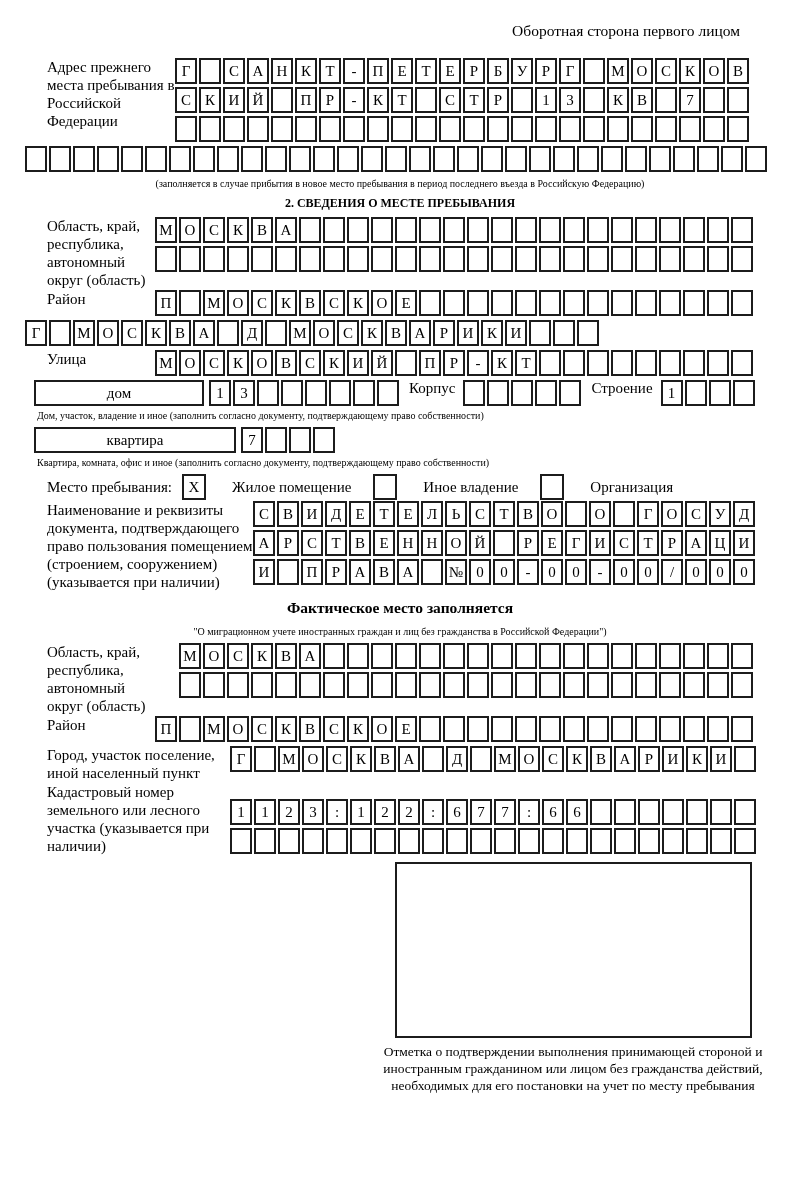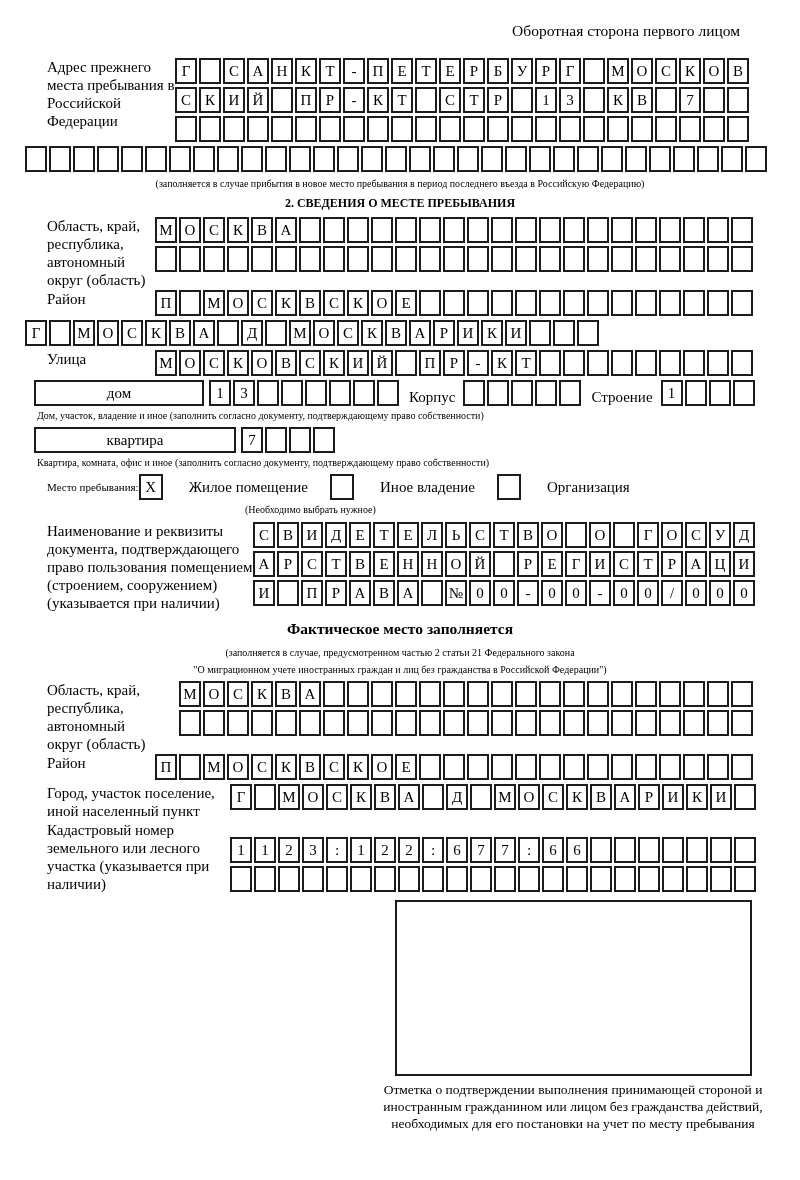--- a/index.html
+++ b/index.html
@@ -33,31 +33,31 @@
   }
   .fullrow { margin-top:0; }
 
   .caption { font-size:10px; line-height:17px; }
   .center { text-align:center; }
   .small-ind { padding-left:12px; margin:1px 0 3px 0; }
   .h2 { font-weight:bold; font-size:12px; text-align:center; margin:4px 0 6px 0; }
   .h3 { font-weight:bold; font-size:15.5px; text-align:center; margin:8px 0 6px 0; }
   .note-center { margin-bottom:3px; }
 
-  .inline-row { display:flex; align-items:flex-end; margin-bottom:1px; }
+  .inline-row { display:flex; align-items:flex-start; margin-bottom:1px; }
   .wbox {
     border:2px solid #1c1c1c; height:22px; line-height:22px;
     text-align:center; font-size:15px; flex:none;
   }
   .dombox { width:166px; margin-left:9px; margin-right:5px; }
   .kvbox  { width:198px; margin-left:9px; margin-right:5px; }
   .inline-label { font-size:15px; margin:0 8px; flex:none; }
 
   .mesto-row { display:flex; align-items:center; margin:3px 0 1px 0; }
-  .mesto-label { font-size:11px; padding-left:22px; flex:none; }
+  .mesto-label { font-size:15px; padding-left:22px; margin-right:10px; flex:none; }
   .cbox { width:20px; height:22px; line-height:22px; flex:none; }
   .optlabel { font-size:15px; margin-left:24px; margin-right:22px; flex:none; }
   .mesto-note { padding-left:220px; margin-bottom:4px; }
 
   .stampbox {
     width:353px; height:172px; border:2px solid #1c1c1c;
     margin-left:370px; margin-top:5px;
   }
   .stampnote {
     width:440px; margin-left:328px; margin-top:5px;
@@ -391,21 +391,20 @@
 
   <div class="mesto-row">
     <div class="mesto-label">Место пребывания:</div>
     <div class="cell cbox">X</div>
     <div class="optlabel">Жилое помещение</div>
     <div class="cell cbox"></div>
     <div class="optlabel">Иное владение</div>
     <div class="cell cbox"></div>
     <div class="optlabel">Организация</div>
   </div>
-  <div class="caption mesto-note">(Необходимо выбрать нужное)</div>
 
   <div class="field">
     <div class="flabel lw228">Наименование и реквизиты документа, подтверждающего право пользования помещением (строением, сооружением) (указывается при наличии)</div>
     <div class="cells">
       <div class="cellrow">
           <div class="cell">С</div>
           <div class="cell">В</div>
           <div class="cell">И</div>
           <div class="cell">Д</div>
           <div class="cell">Е</div>
@@ -469,21 +468,20 @@
           <div class="cell">0</div>
           <div class="cell">/</div>
           <div class="cell">0</div>
           <div class="cell">0</div>
           <div class="cell">0</div>
         </div>
     </div>
   </div>
 
   <div class="h3">Фактическое место заполняется</div>
-  <div class="caption center">(заполняется в случае, предусмотренном частью 2 статьи 21 Федерального закона</div>
   <div class="caption center note-center">"О миграционном учете иностранных граждан и лиц без гражданства в Российской Федерации")</div>
 
   <div class="field">
     <div class="flabel lw130">Область, край, республика, автономный округ (область)</div>
     <div class="cells ind24">
       <div class="cellrow">
           <div class="cell">М</div>
           <div class="cell">О</div>
           <div class="cell">С</div>
           <div class="cell">К</div>

